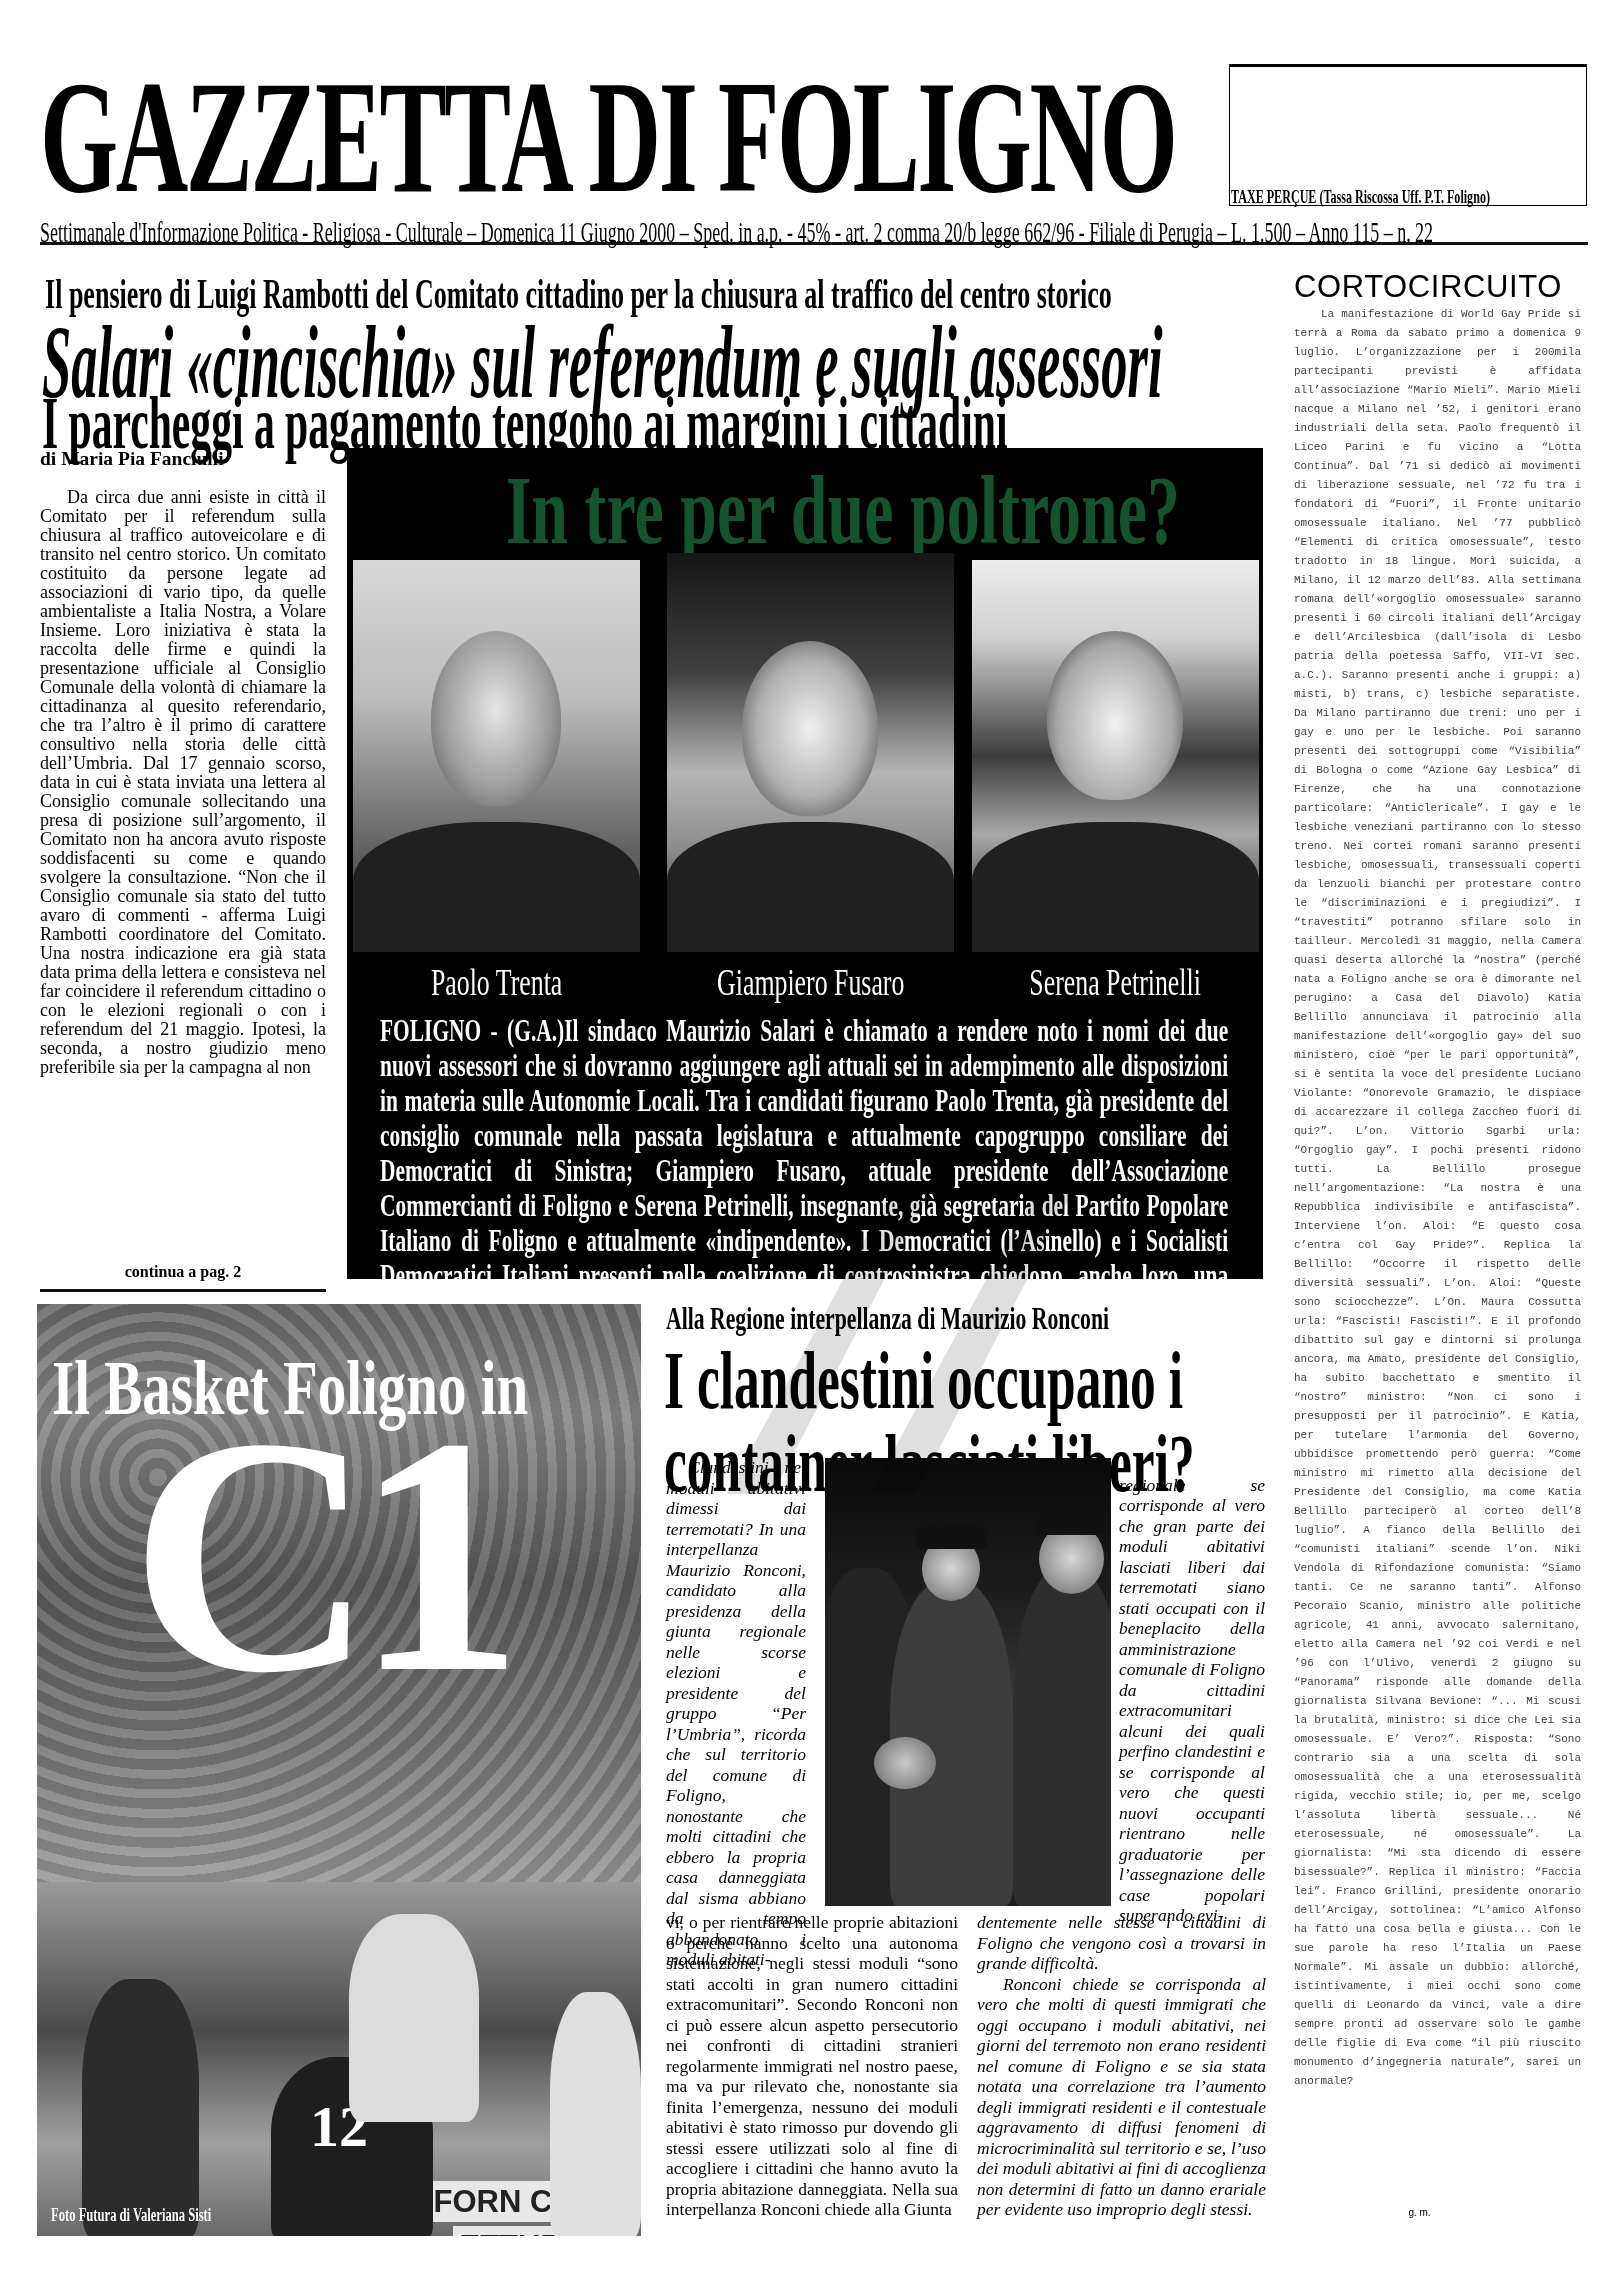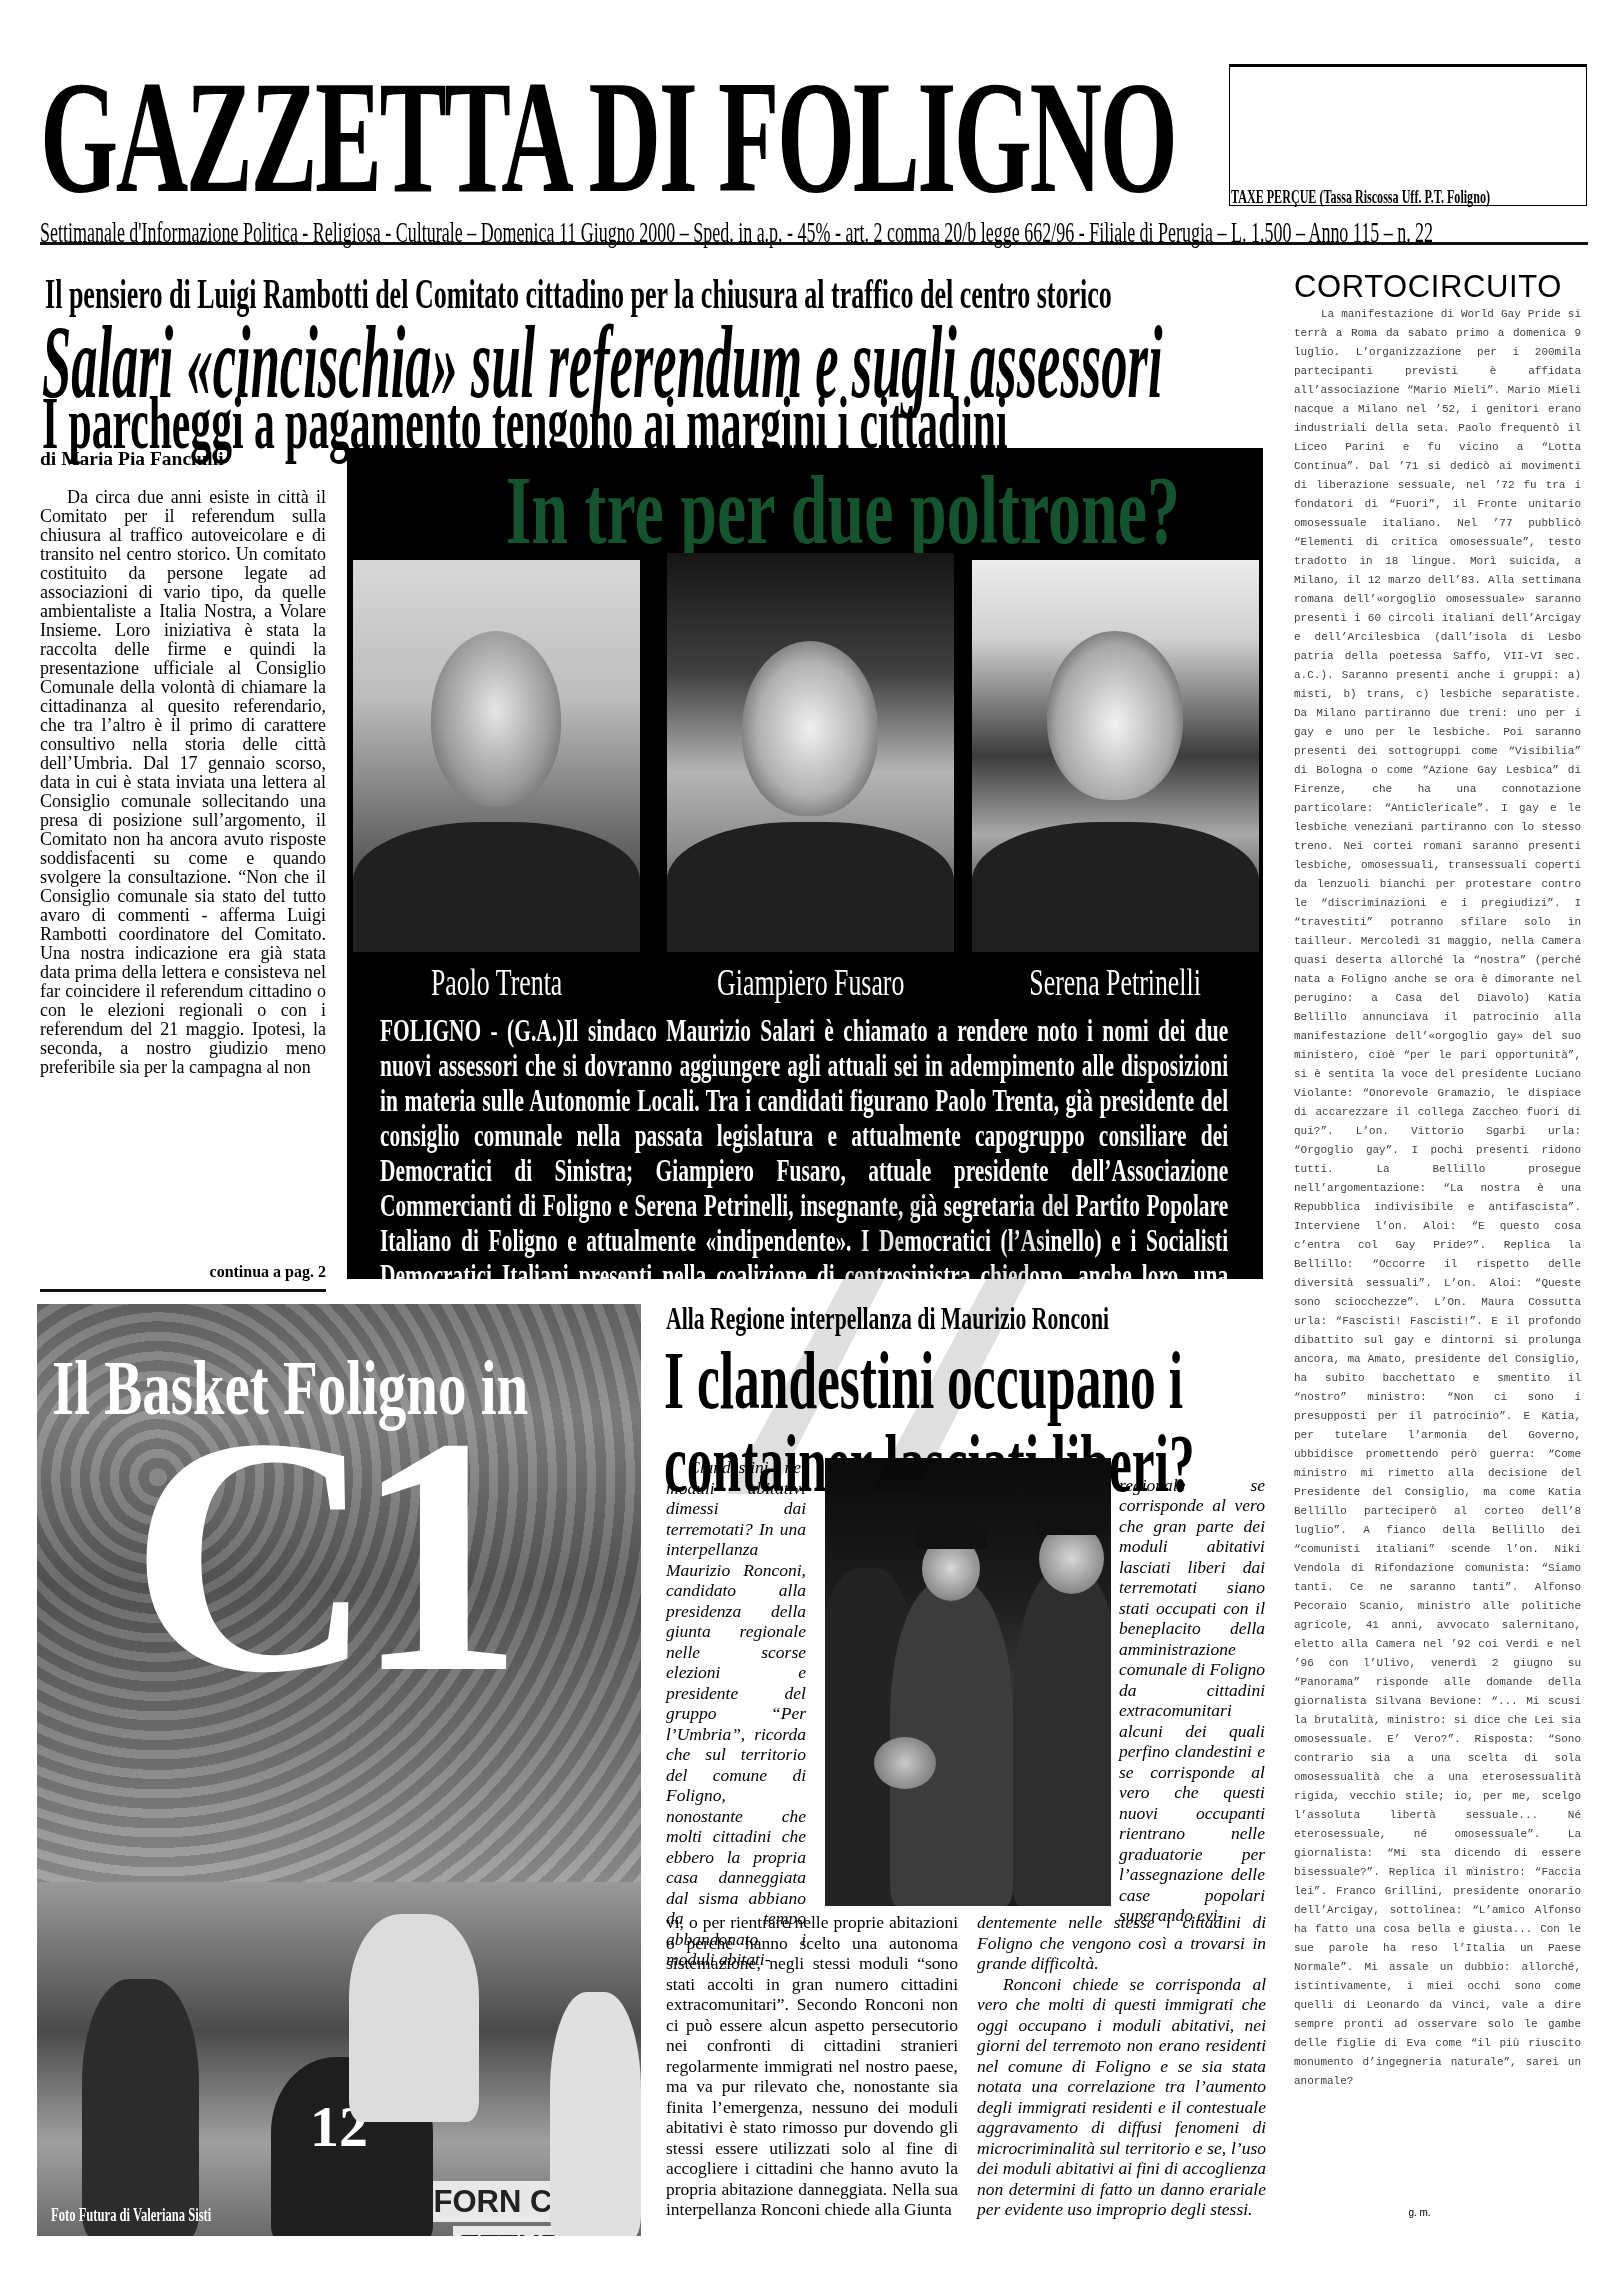--- a/index.html
+++ b/index.html
@@ -14,21 +14,21 @@
   .rule-top { left: 40px; top: 242px; width: 1548px; height: 3.2px; background: #111; }
 
   
   .kicker { left: 45px; top: 270px; width: 1429px; font-size: 42px; font-weight: bold; white-space: nowrap; transform: scaleX(0.62); transform-origin: left top; }
   .headline-italic { left: 42px; top: 310px; width: 1688px; font-size: 104px; line-height: 104px; font-style: italic; font-weight: bold; white-space: nowrap; transform: scaleX(0.505); transform-origin: left top; }
   .subhead { left: 42px; top: 387px; width: 1688px; font-size: 73px; line-height: 73px; font-weight: bold; white-space: nowrap; transform: scaleX(0.57); transform-origin: left top; }
 
   .byline { left: 40px; top: 448px; font-size: 19.5px; font-weight: bold; white-space: nowrap; }
   .col-left { left: 40px; top: 468px; width: 286px; font-size: 18px; line-height: 19px; text-align: justify; hyphens: auto; margin-top: 20px; }
   .col-left p { margin: 0; text-indent: 27px; }
-  .continua { left: 40px; top: 1263px; width: 286px; text-align: right; font-size: 16px; font-weight: bold; }
+  .continua { left: 40px; top: 1263px; width: 286px; text-align: center; font-size: 16px; font-weight: bold; }
   .rule-left { left: 40px; top: 1289px; width: 286px; height: 2.6px; background: #111; }
 
   
   .blackbox { left: 347px; top: 448px; width: 916px; height: 831px; background: #000; }
   .box-title { left: 347px; top: 462px; width: 916px; text-align: center; color: #14532d; font-size: 97px; line-height: 97px; font-weight: bold; white-space: nowrap; }
   .box-title span { display: inline-block; transform: scaleX(0.68); }
   .photo { background: #777; overflow: hidden; }
   .photo-1 { left: 353px; top: 560px; width: 287px; height: 392px; background: linear-gradient(180deg, #d8d8d8 0%, #bdbdbd 35%, #6a6a6a 70%, #2a2a2a 100%); }
   .photo-2 { left: 667px; top: 553px; width: 287px; height: 399px; background: linear-gradient(180deg, #151515 0%, #404040 30%, #b5b5b5 55%, #8a8a8a 75%, #1a1a1a 100%); }
   .photo-3 { left: 972px; top: 560px; width: 287px; height: 392px; background: linear-gradient(180deg, #ececec 0%, #d0d0d0 20%, #3c3c3c 50%, #a8a8a8 70%, #151515 100%); }

